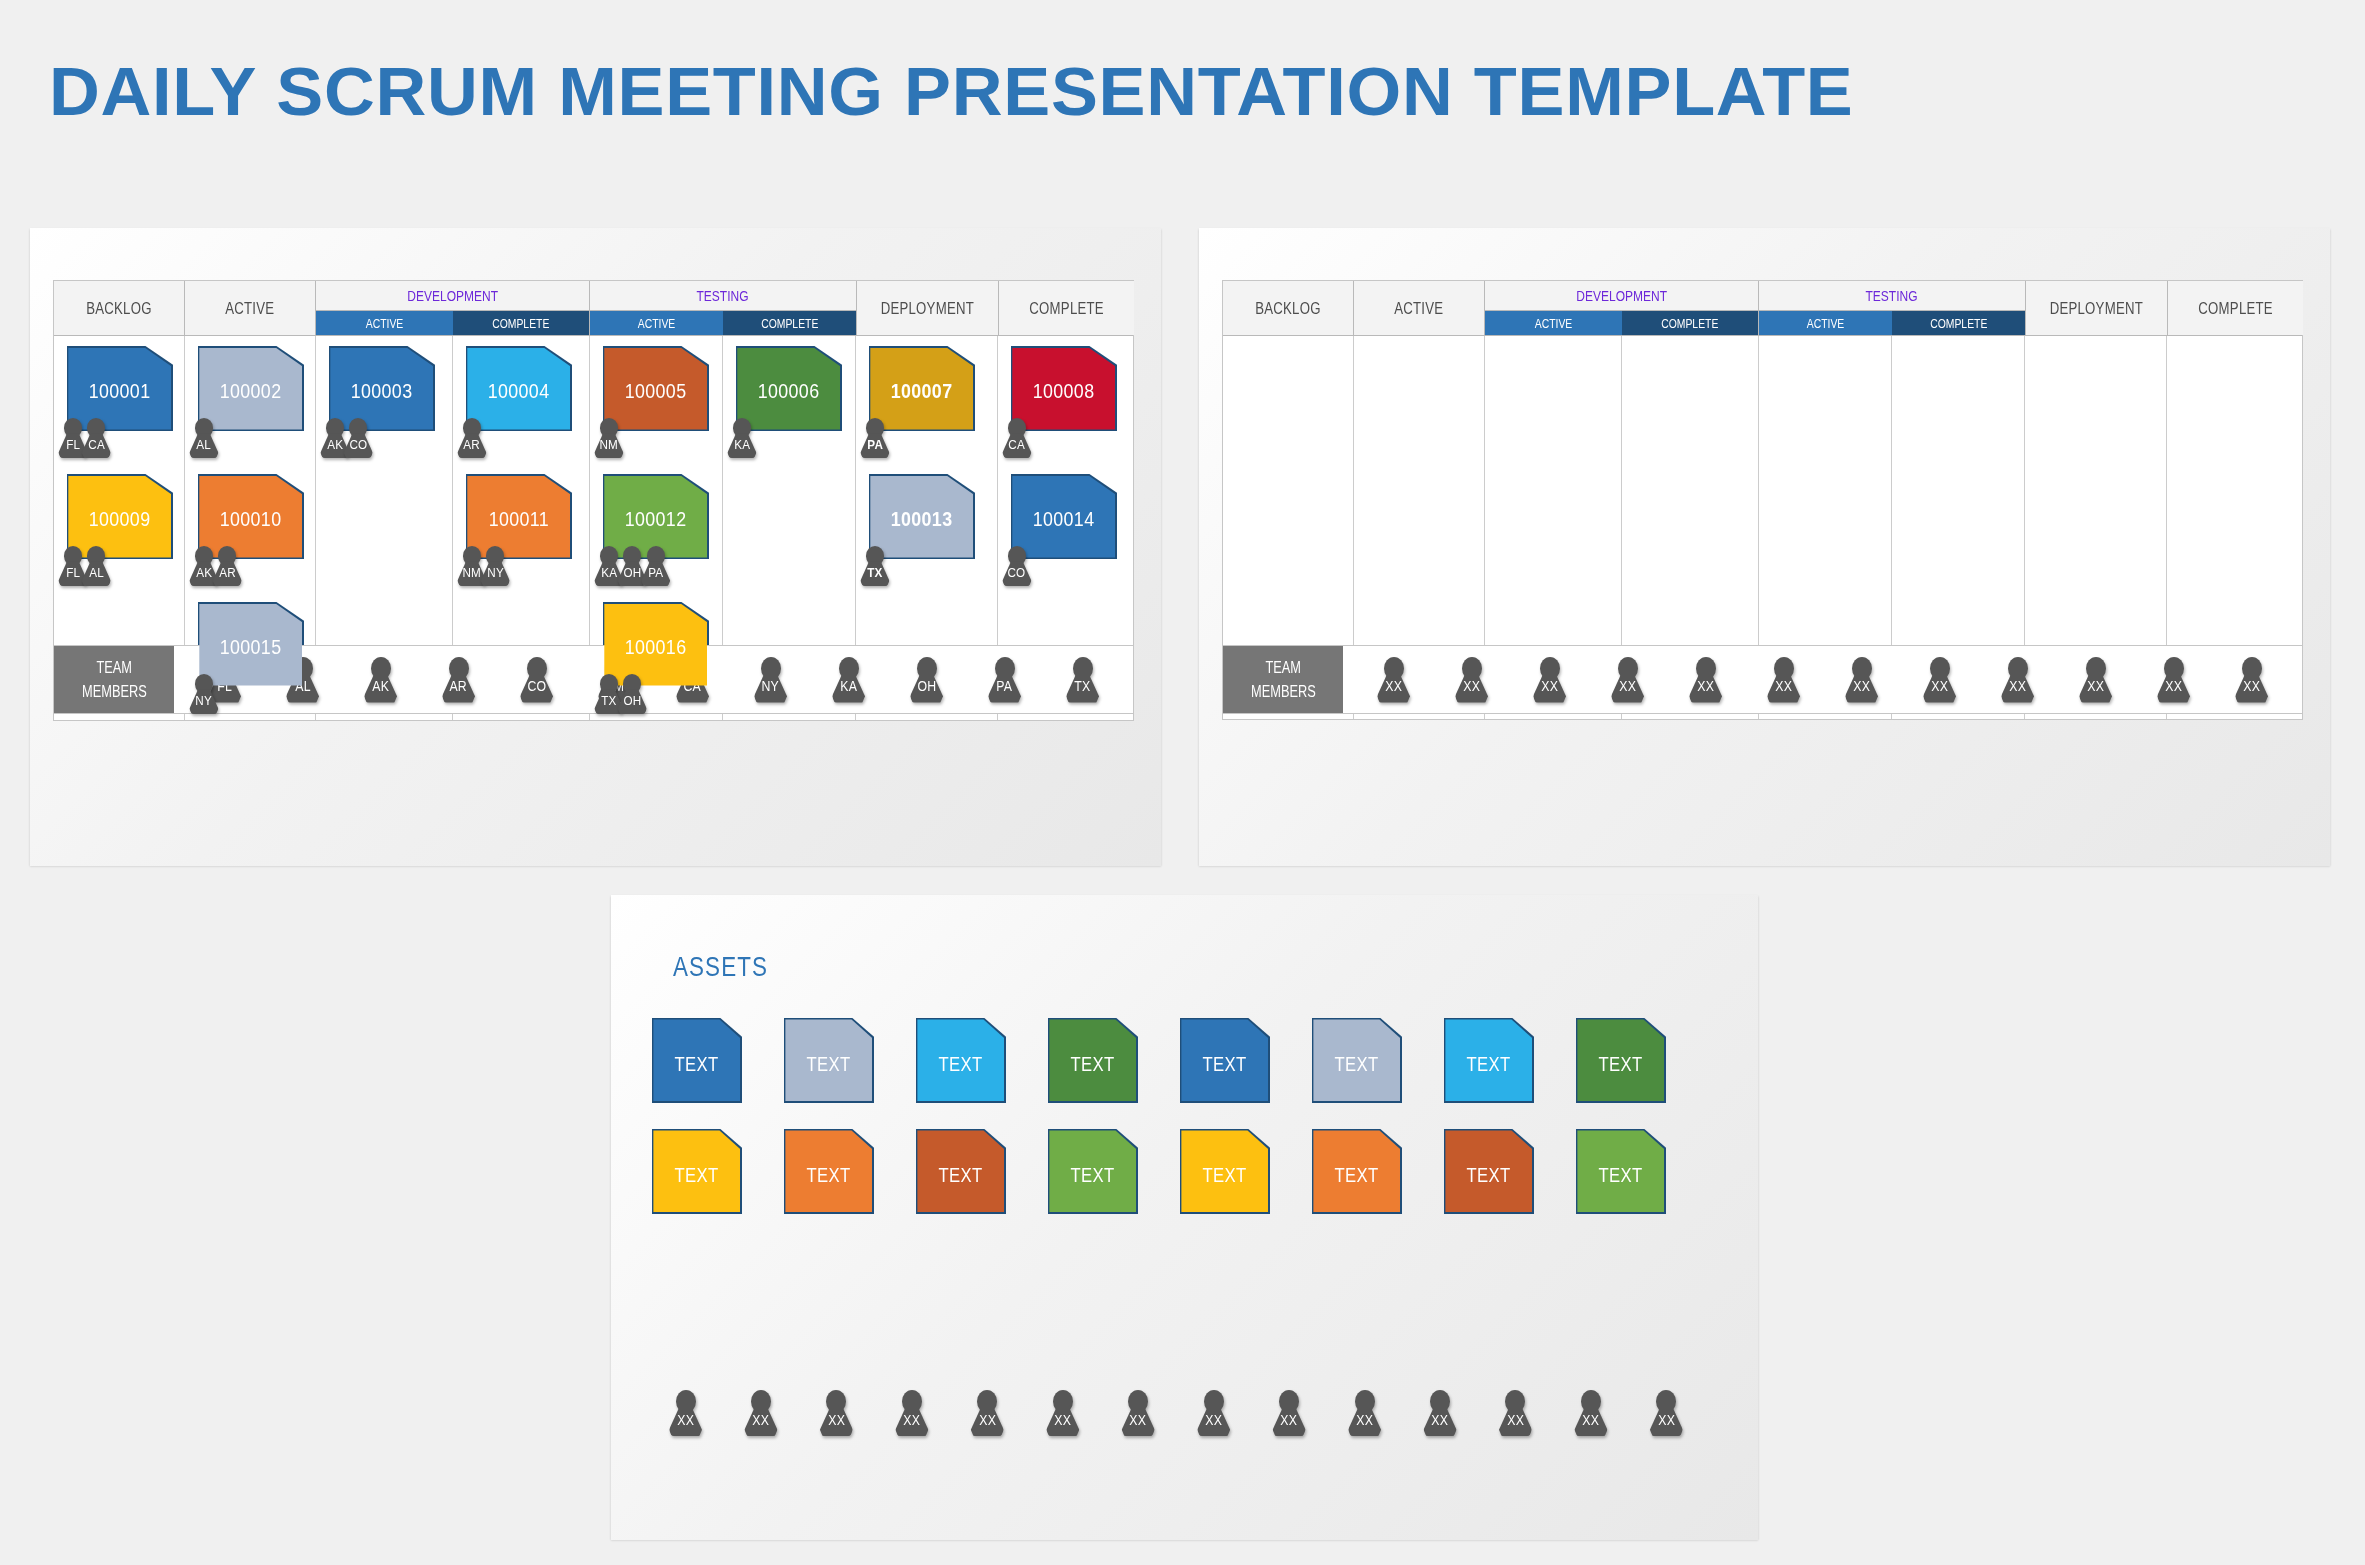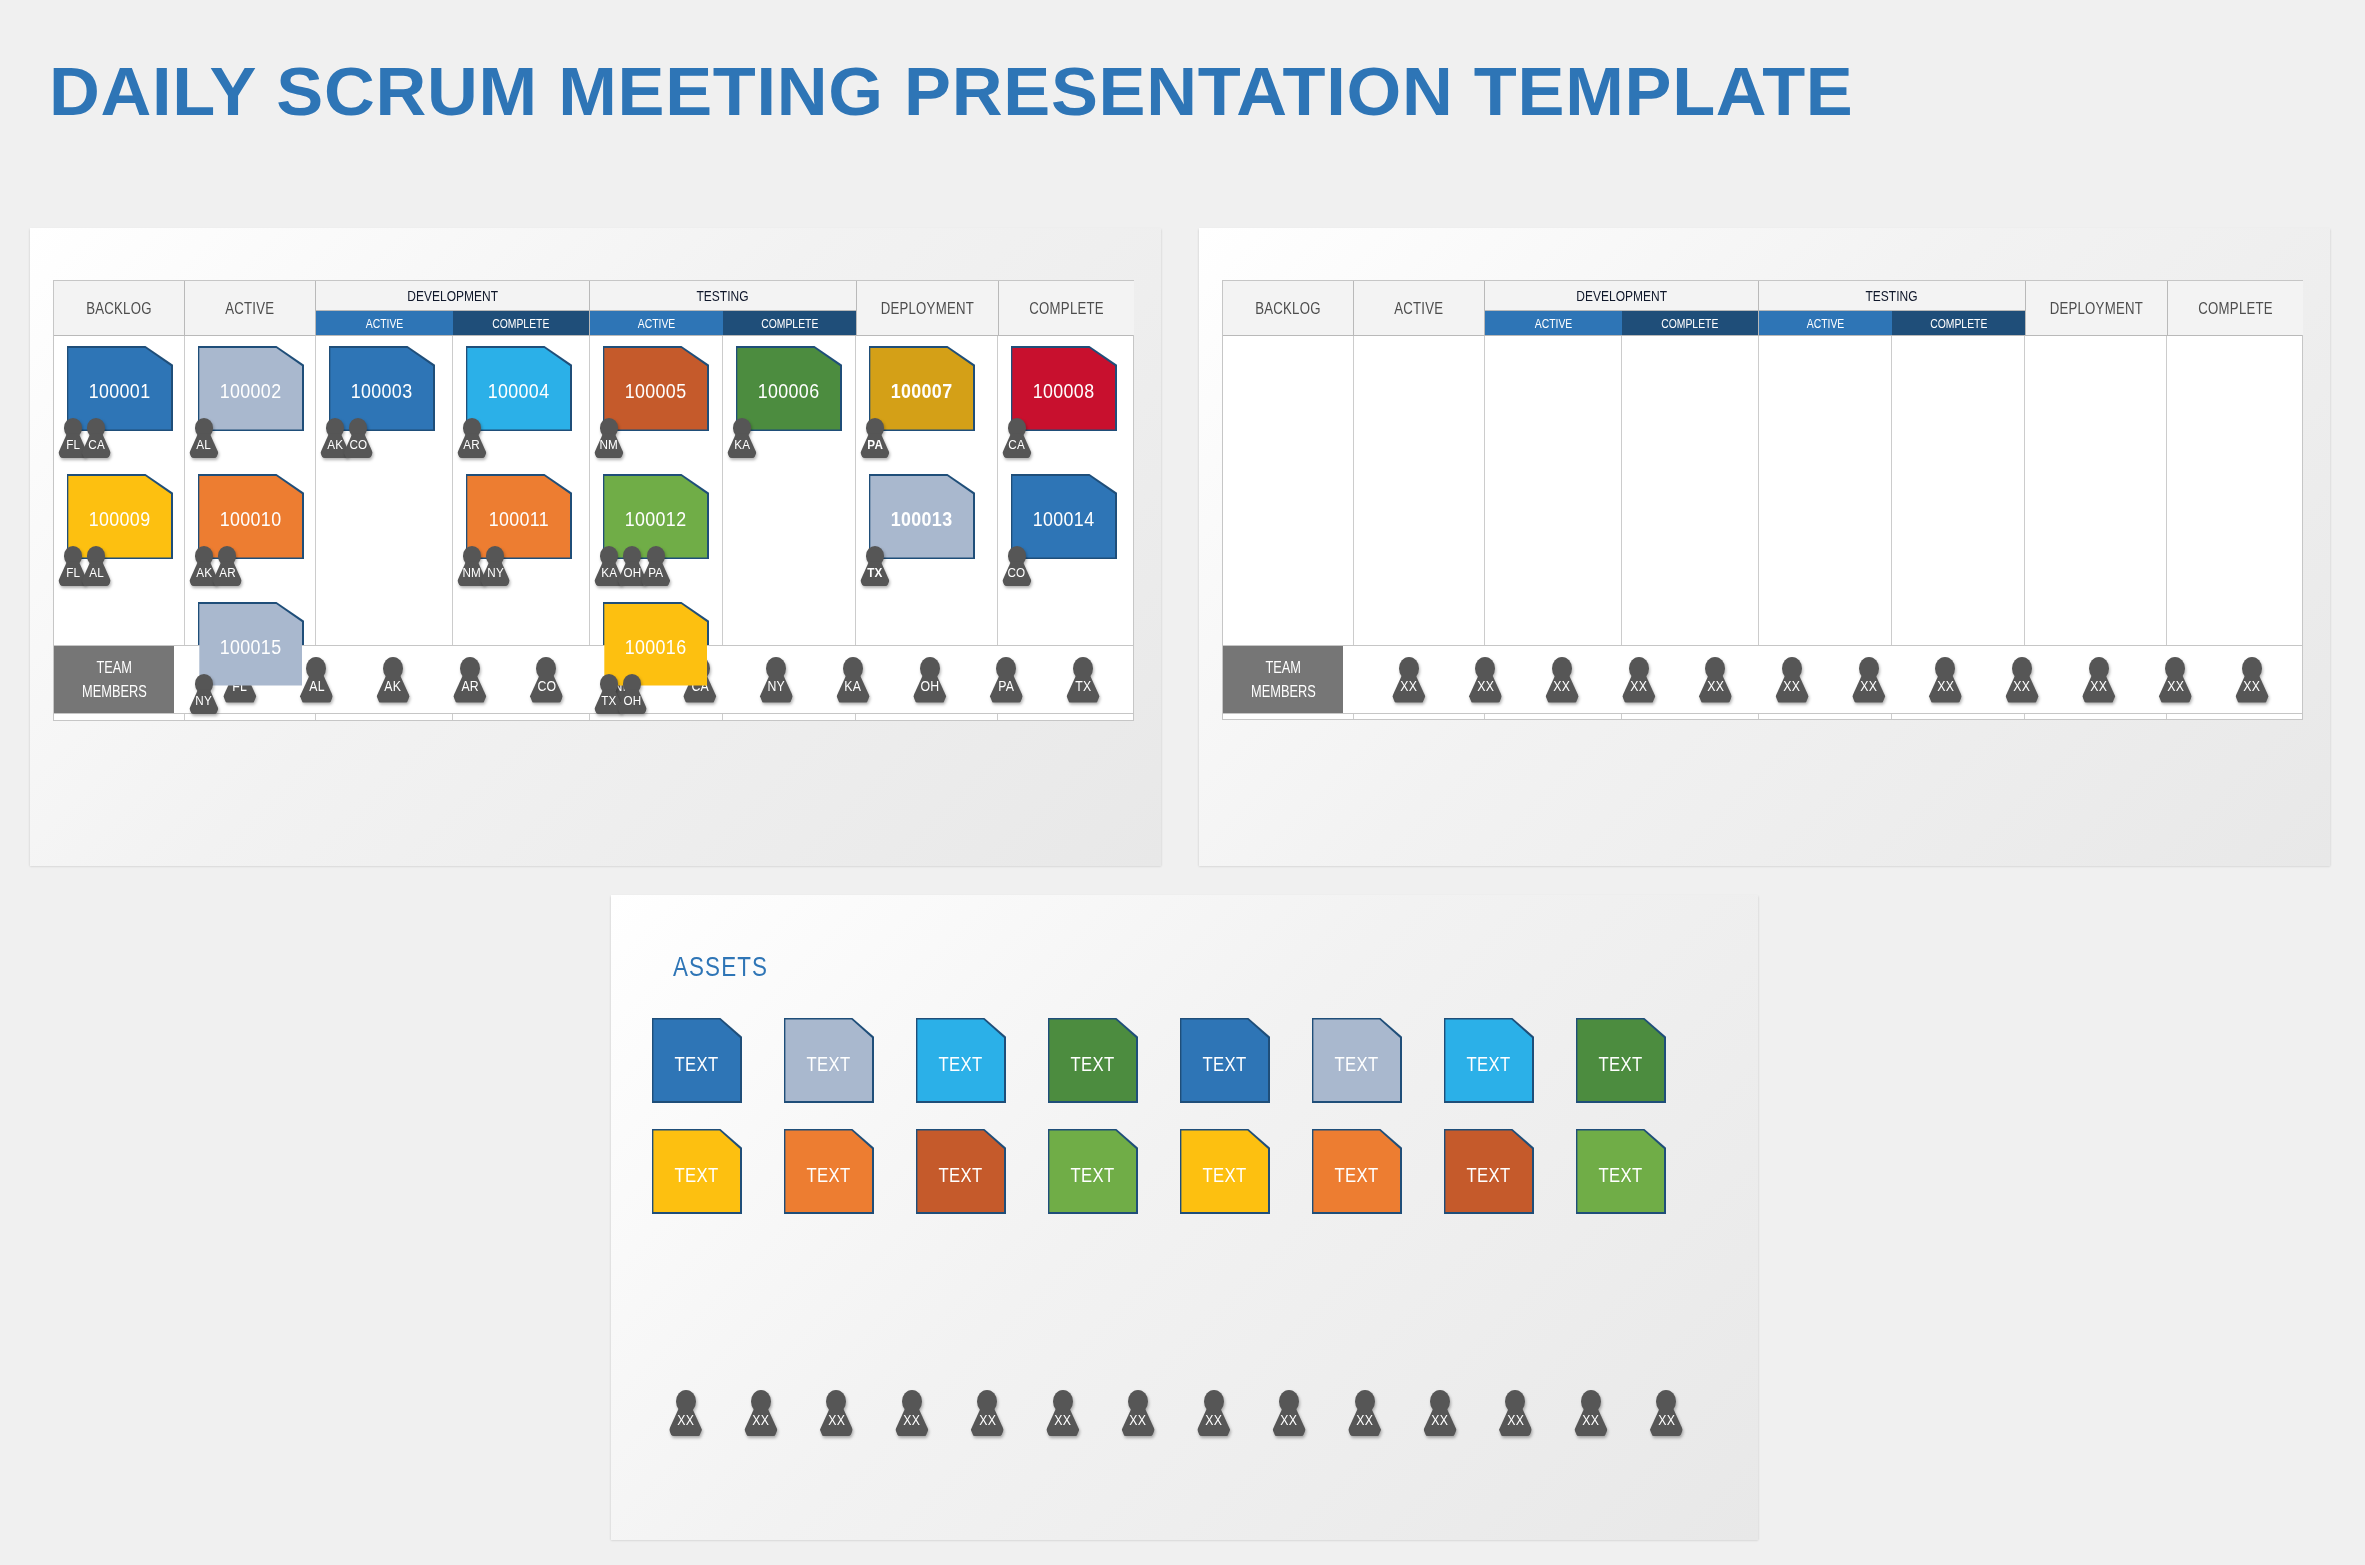--- a/index.html
+++ b/index.html
@@ -71,21 +71,21 @@
   .hcol .lbl{transform:scaleX(.80);white-space:nowrap;}
   .hgroup{
     flex:0 0 auto;box-sizing:border-box;
     border-right:0.7px solid #b9b9b9;
     display:flex;flex-direction:column;
   }
   .hgroup-title{
     height:29px;background:#f3f3f3;
     border-bottom:0.7px solid #b9b9b9;
     display:flex;align-items:center;justify-content:center;
-    color:#0f172a;font-size:15px;
+    color:#6d28d9;font-size:15px;
   }
   .hgroup-title .lbl{transform:scaleX(.80);white-space:nowrap;}
   .hgroup-subs{flex:1;display:flex;}
   .hsub{
     flex:1;display:flex;align-items:center;justify-content:center;
     color:#ffffff;font-size:13px;
   }
   .hsub .lbl{transform:scaleX(.80);white-space:nowrap;}
   .hsub.active{background:#2e75b6;}
   .hsub.complete{background:#1f4e79;}
@@ -144,21 +144,20 @@
     text-align:center;color:#ffffff;font-size:13.6px;
     z-index:4;letter-spacing:0.2px;
   }
   .avatar .init span{display:inline-block;transform:scaleX(.86);}
 
   
   .team-strip{
     position:absolute;left:23px;top:417px;width:1081px;height:69px;
     border:0.7px solid #c6c6c6;background:#ffffff;box-sizing:border-box;
     display:flex;
-    gap:16px;
   }
   .team-label{
     flex:0 0 120px;background:#767676;color:#ffffff;
     display:flex;flex-direction:column;align-items:center;justify-content:center;
     font-size:16px;line-height:1.45;
   }
   .team-label span{transform:scaleX(.80);white-space:nowrap;}
   .team-people{
     flex:1;display:flex;align-items:center;justify-content:space-around;
     padding:0 11.5px;

